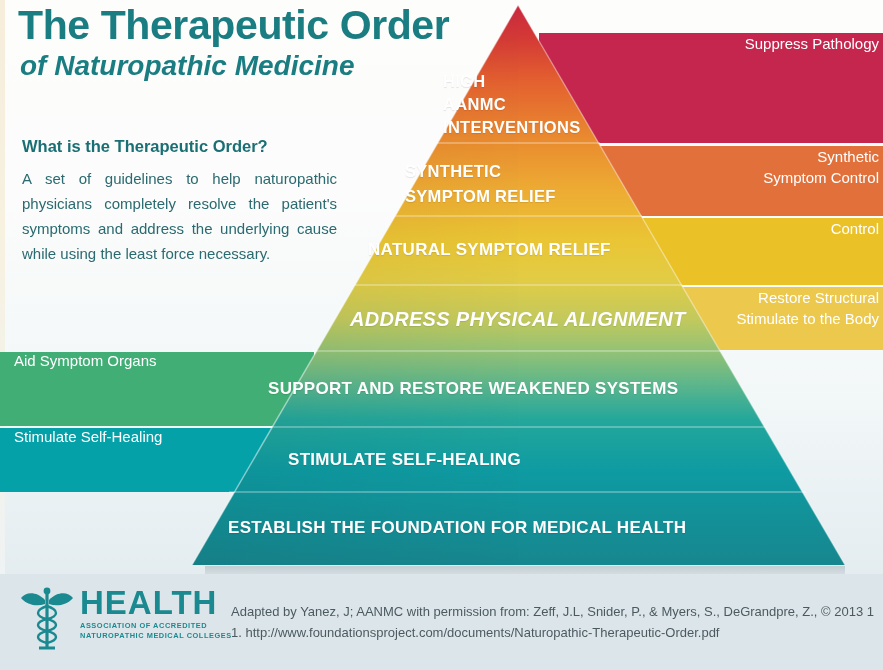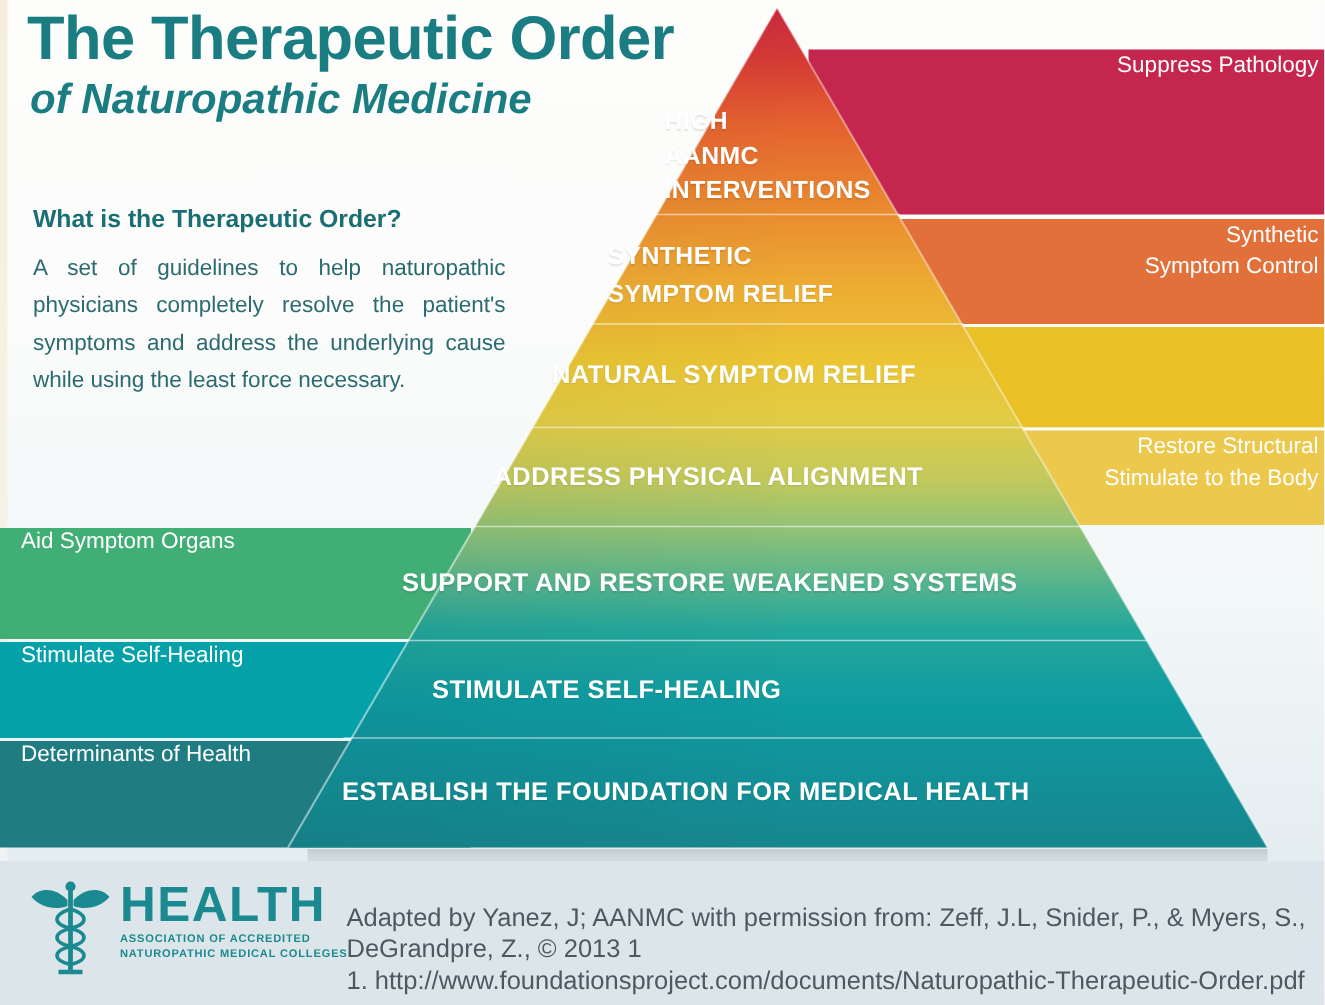--- a/index.html
+++ b/index.html
@@ -82,21 +82,21 @@
     text-shadow:0 1px 1px rgba(0,0,0,.10);
   }
 
   
   .footer-band{
     position:absolute;left:0;bottom:0;width:883px;height:96px;
     background:#dce6ea;
   }
   .credit{
     position:absolute;left:231px;top:601px;width:648px;
-    font-size:17px;line-height:21px;color:#4c5a60;
+    font-size:13px;line-height:21px;color:#4c5a60;
   }
   .logo{
     position:absolute;left:18px;top:586px;width:205px;height:72px;
   }
   .logo-word{
     position:absolute;left:62px;top:-2px;
     font-size:33px;font-weight:bold;color:#1b8a90;letter-spacing:1px;
   }
   .logo-sub1,.logo-sub2{
     position:absolute;left:62px;
@@ -121,39 +121,37 @@
   <div class="band band-right" id="band-synthetic">
     <div>
       <span class="btxt">Synthetic</span>
       <span class="btxt">Symptom Control</span>
     </div>
   </div>
   <div class="band-sep" style="top:216px;"></div>
 
   <div class="band band-right" id="band-natural">
     <div>
+      <span class="btxt">Control</span>
     </div>
   </div>
   <div class="band-sep" style="top:285px;"></div>
 
   <div class="band band-right" id="band-restore">
     <div>
       <span class="btxt">Restore Structural</span>
       <span class="btxt">Stimulate to the Body</span>
     </div>
   </div>
 
   <div class="band band-left" id="band-aid">
     <span>Aid Symptom Organs</span>
   </div>
   <div class="band band-left" id="band-stimulate">
     <span>Stimulate Self-Healing</span>
-  </div>
-  <div class="band band-left" id="band-determin">
-    <span>Determinants of Health</span>
   </div>
 
   <svg id="pyramid" viewBox="0 0 883 670">
     <defs>
       <linearGradient id="pyrGrad" x1="0" y1="0" x2="0" y2="1">
         <stop offset="0.000" stop-color="#c9283f"></stop>
         <stop offset="0.060" stop-color="#d43a35"></stop>
         <stop offset="0.140" stop-color="#e4622f"></stop>
         <stop offset="0.240" stop-color="#e98b2f"></stop>
         <stop offset="0.330" stop-color="#edab33"></stop>
@@ -201,21 +199,21 @@
 
   <div class="pyr-label" style="left:405px;top:159px;width:230px;font-size:16.5px;line-height:25px;">
     <span style="display:block">SYNTHETIC</span>
     <span style="display:block">SYMPTOM RELIEF</span>
   </div>
 
   <div class="pyr-label" style="left:368px;top:240px;width:300px;font-size:17px;">
     <span>NATURAL SYMPTOM RELIEF</span>
   </div>
 
-  <div class="pyr-label" style="left:329px;top:308px;width:378px;font-size:17px;">
+  <div class="pyr-label" style="left:350px;top:308px;width:378px;font-size:20px;font-style:italic;">
     <span>ADDRESS PHYSICAL ALIGNMENT</span>
   </div>
 
   <div class="pyr-label" style="left:268px;top:379px;width:502px;font-size:17px;">
     <span>SUPPORT AND RESTORE WEAKENED SYSTEMS</span>
   </div>
 
   <div class="pyr-label" style="left:288px;top:450px;width:462px;font-size:17px;">
     <span>STIMULATE SELF-HEALING</span>
   </div>

